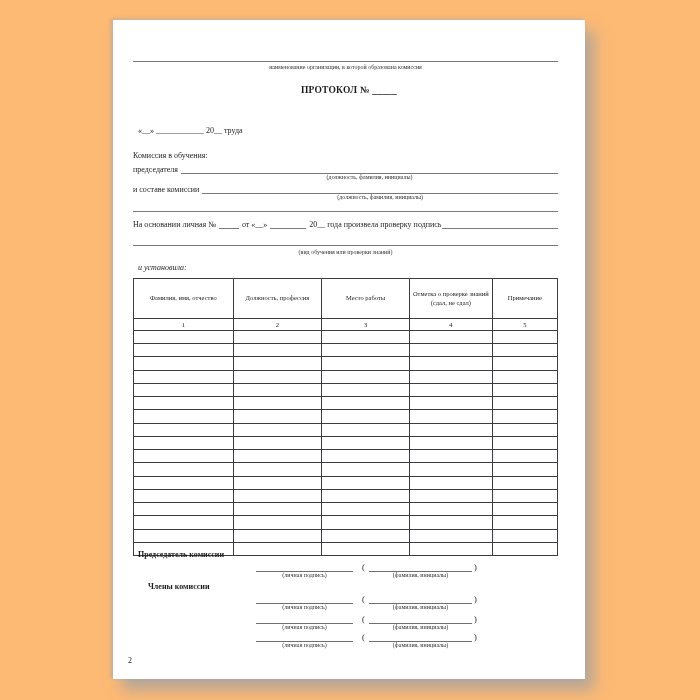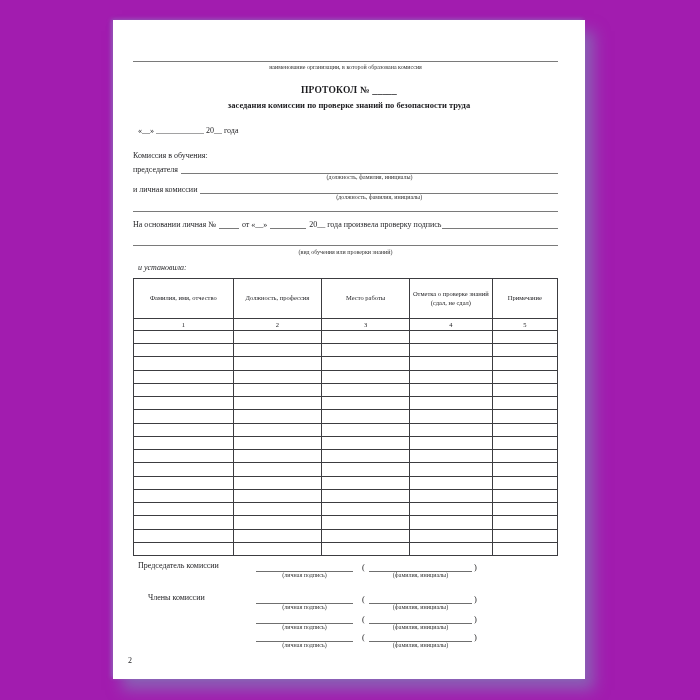--- a/index.html
+++ b/index.html
@@ -30,52 +30,51 @@
   
   table { border-collapse:collapse; table-layout:fixed; width:425px; height:278px; }
   th, td { border:1px solid #3c3c40; font-weight:normal; overflow:hidden; }
   th { font-size:6.5px; line-height:1.25; text-align:center; vertical-align:middle; padding:1px 2px; }
   td { font-size:6.5px; text-align:center; vertical-align:middle; }
   tr.head-row { height:40px; }
   tr.num-row { height:12px; }
   tr.empty-row { height:13px; }
   
   .sigrow { position:absolute; left:0; width:472px; height:12px; font-size:8px; }
-  .sigrow .slabel { position:absolute; bottom:3px; white-space:nowrap; }
+  .sigrow .slabel { position:absolute; bottom:14px; white-space:nowrap;font-weight:bold; }
   .sigrow .sline { position:absolute; left:143px; width:97px; height:11px; bottom:1px; border-bottom:1px solid #6f6f6f; }
   .sigrow .nline { position:absolute; left:256px; width:103px; height:11px; bottom:1px; border-bottom:1px solid #6f6f6f; }
   .sigrow .paren { position:absolute; bottom:1px; font-size:8.5px; }
   .undercap { position:absolute; top:100%; left:-10px; right:-10px; text-align:center; margin-top:1px; }
   .pagenum { font-size:8px; }
 </style>
 </head>
 <body>
 
-<div id="canvas" style="background: #a21caf;">
+<div id="canvas" style="background: #fdba74;">
   <div class="page">
 
     <div class="abs line" style="left:20px; top:36px; width:425px; height:6px;"></div>
     <div class="abs cap center" style="left:20px; top:44px; width:425px;">наименование организации, в которой образована комиссия</div>
 
     <div class="abs title center" style="left:0; top:65px; width:472px;">ПРОТОКОЛ № _____</div>
-    <div class="abs subtitle center" style="left:0; top:80px; width:472px;">заседания комиссии по проверке знаний по безопасности труда</div>
-
-    <div class="abs body-text" style="left:25px; top:106px;">«__» ____________ 20__ года</div>
+
+    <div class="abs body-text" style="left:25px; top:106px;">«__» ____________ 20__ труда</div>
 
     <div class="abs body-text" style="left:20px; top:131px;">Комиссия в обучения:</div>
 
     <div class="abs frow" style="left:20px; top:142px; width:425px;justify-content:center;">
       <span>председателя</span>
       <span class="fill">
         <span class="cap">(должность, фамилия, инициалы)</span>
       </span>
     </div>
 
     <div class="abs frow" style="left:20px; top:162px; width:425px;">
-      <span>и личная комиссии</span>
+      <span>и составе комиссии</span>
       <span class="fill">
         <span class="cap">(должность, фамилия, инициалы)</span>
       </span>
     </div>
 
     <div class="abs line" style="left:20px; top:186px; width:425px; height:6px;"></div>
 
     <div class="abs frow" style="left:20px; top:197px; width:425px;">
       <span>На основании личная №</span>
       <span class="blank" style="width:20px; margin:0 3px;"></span>

